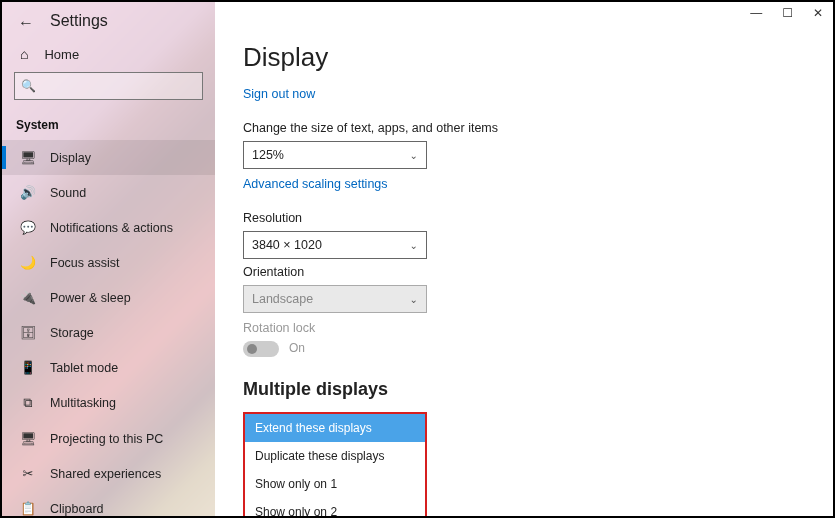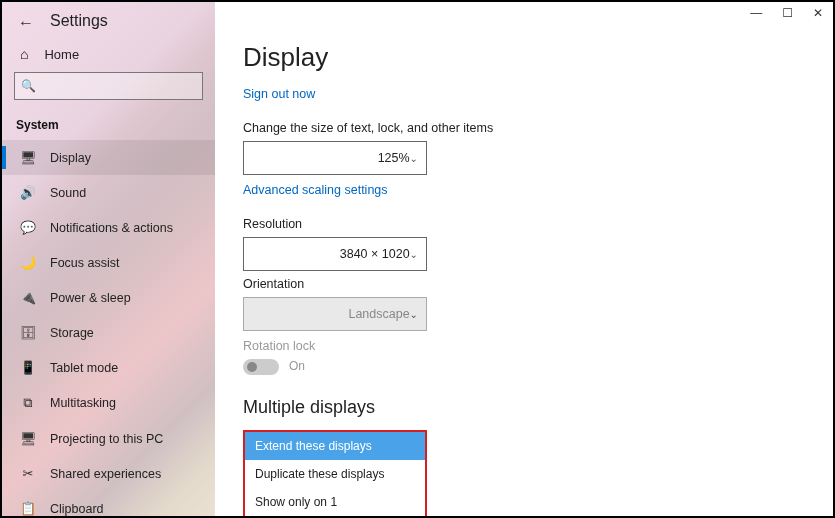--- a/index.html
+++ b/index.html
@@ -33,24 +33,24 @@
 .section-label { padding: 6px 7px 8px 14px; font-size: 12px; font-weight: 600; color: #111; }
 .nav { display: flex; flex-direction: column; }
 .nav-item { display: flex; align-items: center; gap: 14px; padding: 10px 0 10px 18px; cursor: pointer; font-size: 12.5px; color: #222; position: relative; }
 .nav-item .icn { width: 16px; text-align: center; font-size: 13px; color: #333; }
 .nav-item.active { background: rgba(0,0,0,0.08); }
 .nav-item.active::before { content: ""; position: absolute; left: 0; top: 6px; bottom: 6px; width: 4px; background: #0078d4; }
 .content { flex: 1; padding: 40px 28px 16px 28px; overflow: auto; position: relative; color: #222; }
 .content h1 { font-size: 26px; font-weight: 400; margin-bottom: 10px; }
 .link { color: #0067c0; font-size: 12.5px; cursor: pointer; display: inline-block; margin: 4px 0 14px 0; }
 .field-label { font-size: 12.5px; margin: 6px 0; }
-.selectbox { width: 184px; height: 28px; border: 1px solid #666; display: flex; align-items: center; justify-content: flex-end; padding: 16px 8px; font-size: 12.5px; cursor: pointer; margin-bottom: 4px; }
+.selectbox { width: 184px; height: 28px; border: 1px solid #666; display: flex; align-items: center; justify-content: space-between; padding: 4px 8px; font-size: 12.5px; cursor: pointer; margin-bottom: 4px; }
 .selectbox.disabled { border-color: #aaa; color: #888; background: #e9e9e9; }
 .chev { font-size: 10px; color: #555; }
-.section-h { font-size: 18px; font-weight: 400; margin: 22px 0 12px 0; }
+.section-h { font-size: 18px; font-weight: 700; margin: 22px 0 12px 0; }
 .disabled-label { color: #999; font-size: 12.5px; margin: 8px 0 6px 0; }
 .toggle-row { display: flex; align-items: flex-start; gap: 10px; margin-bottom: 6px; }
 .toggle { width: 36px; height: 16px; border-radius: 10px; background: #ccc; position: relative; }
 .toggle::after { content: ""; position: absolute; width: 10px; height: 10px; border-radius: 50%; background: #888; top: 3px; left: 4px; }
 .toggle-label { font-size: 12px; color: #999; }
 .dropdown-open { width: 184px; border: 2px solid #d61f1f; background: #fff; margin: 2px 0 6px 0; }
 .dd-item { font-size: 12px; padding: 7px 10px; cursor: pointer; }
 .dd-item.selected { background: #4aa3e8; color: #fff; }
 .win-controls { position: absolute; top: 4px; right: 10px; display: flex; gap: 20px; font-size: 12px; color: #333; }
 .win-controls span { cursor: pointer; }
@@ -125,21 +125,21 @@
           <span class="icn">📋</span>
           <span>Clipboard</span>
         </div>
       </div>
   </div>
 
   <div class="content">
     <h1>Display</h1>
     <span class="link">Sign out now</span>
 
-    <div class="field-label">Change the size of text, lock, and other items</div>
+    <div class="field-label">Change the size of text, apps, and other items</div>
     <div class="selectbox">
       <span>125%</span>
       <span class="chev">⌄</span>
     </div>
     <span class="link">Advanced scaling settings</span>
 
     <div class="field-label">Resolution</div>
     <div class="selectbox">
       <span>3840 × 1020</span>
       <span class="chev">⌄</span>

